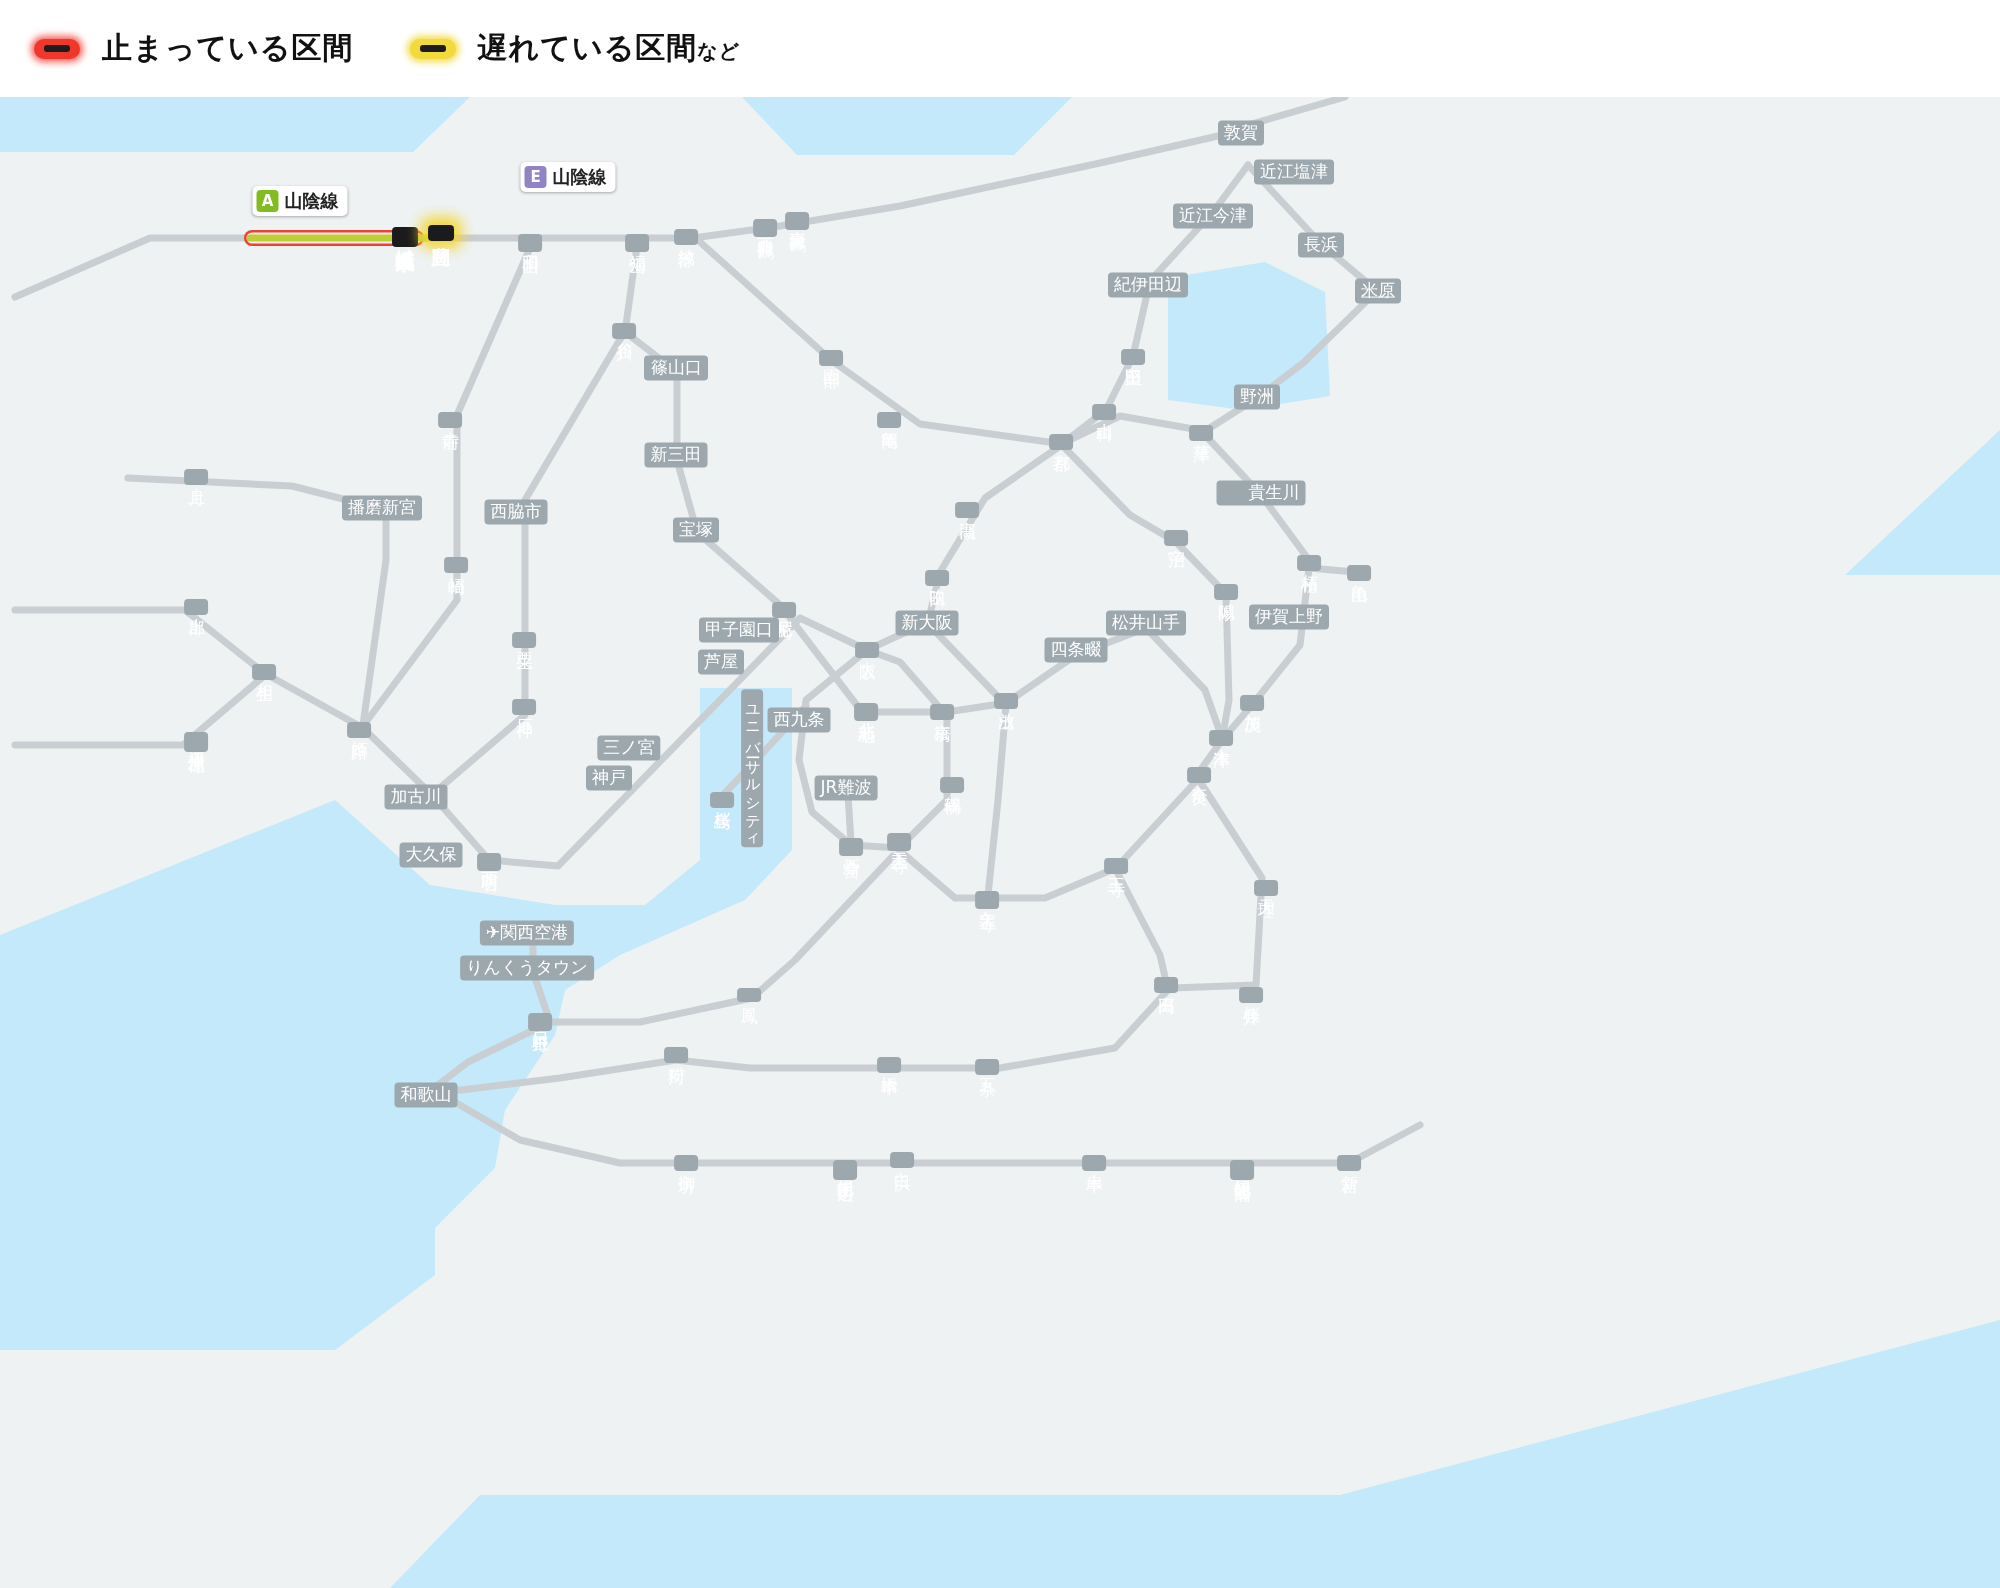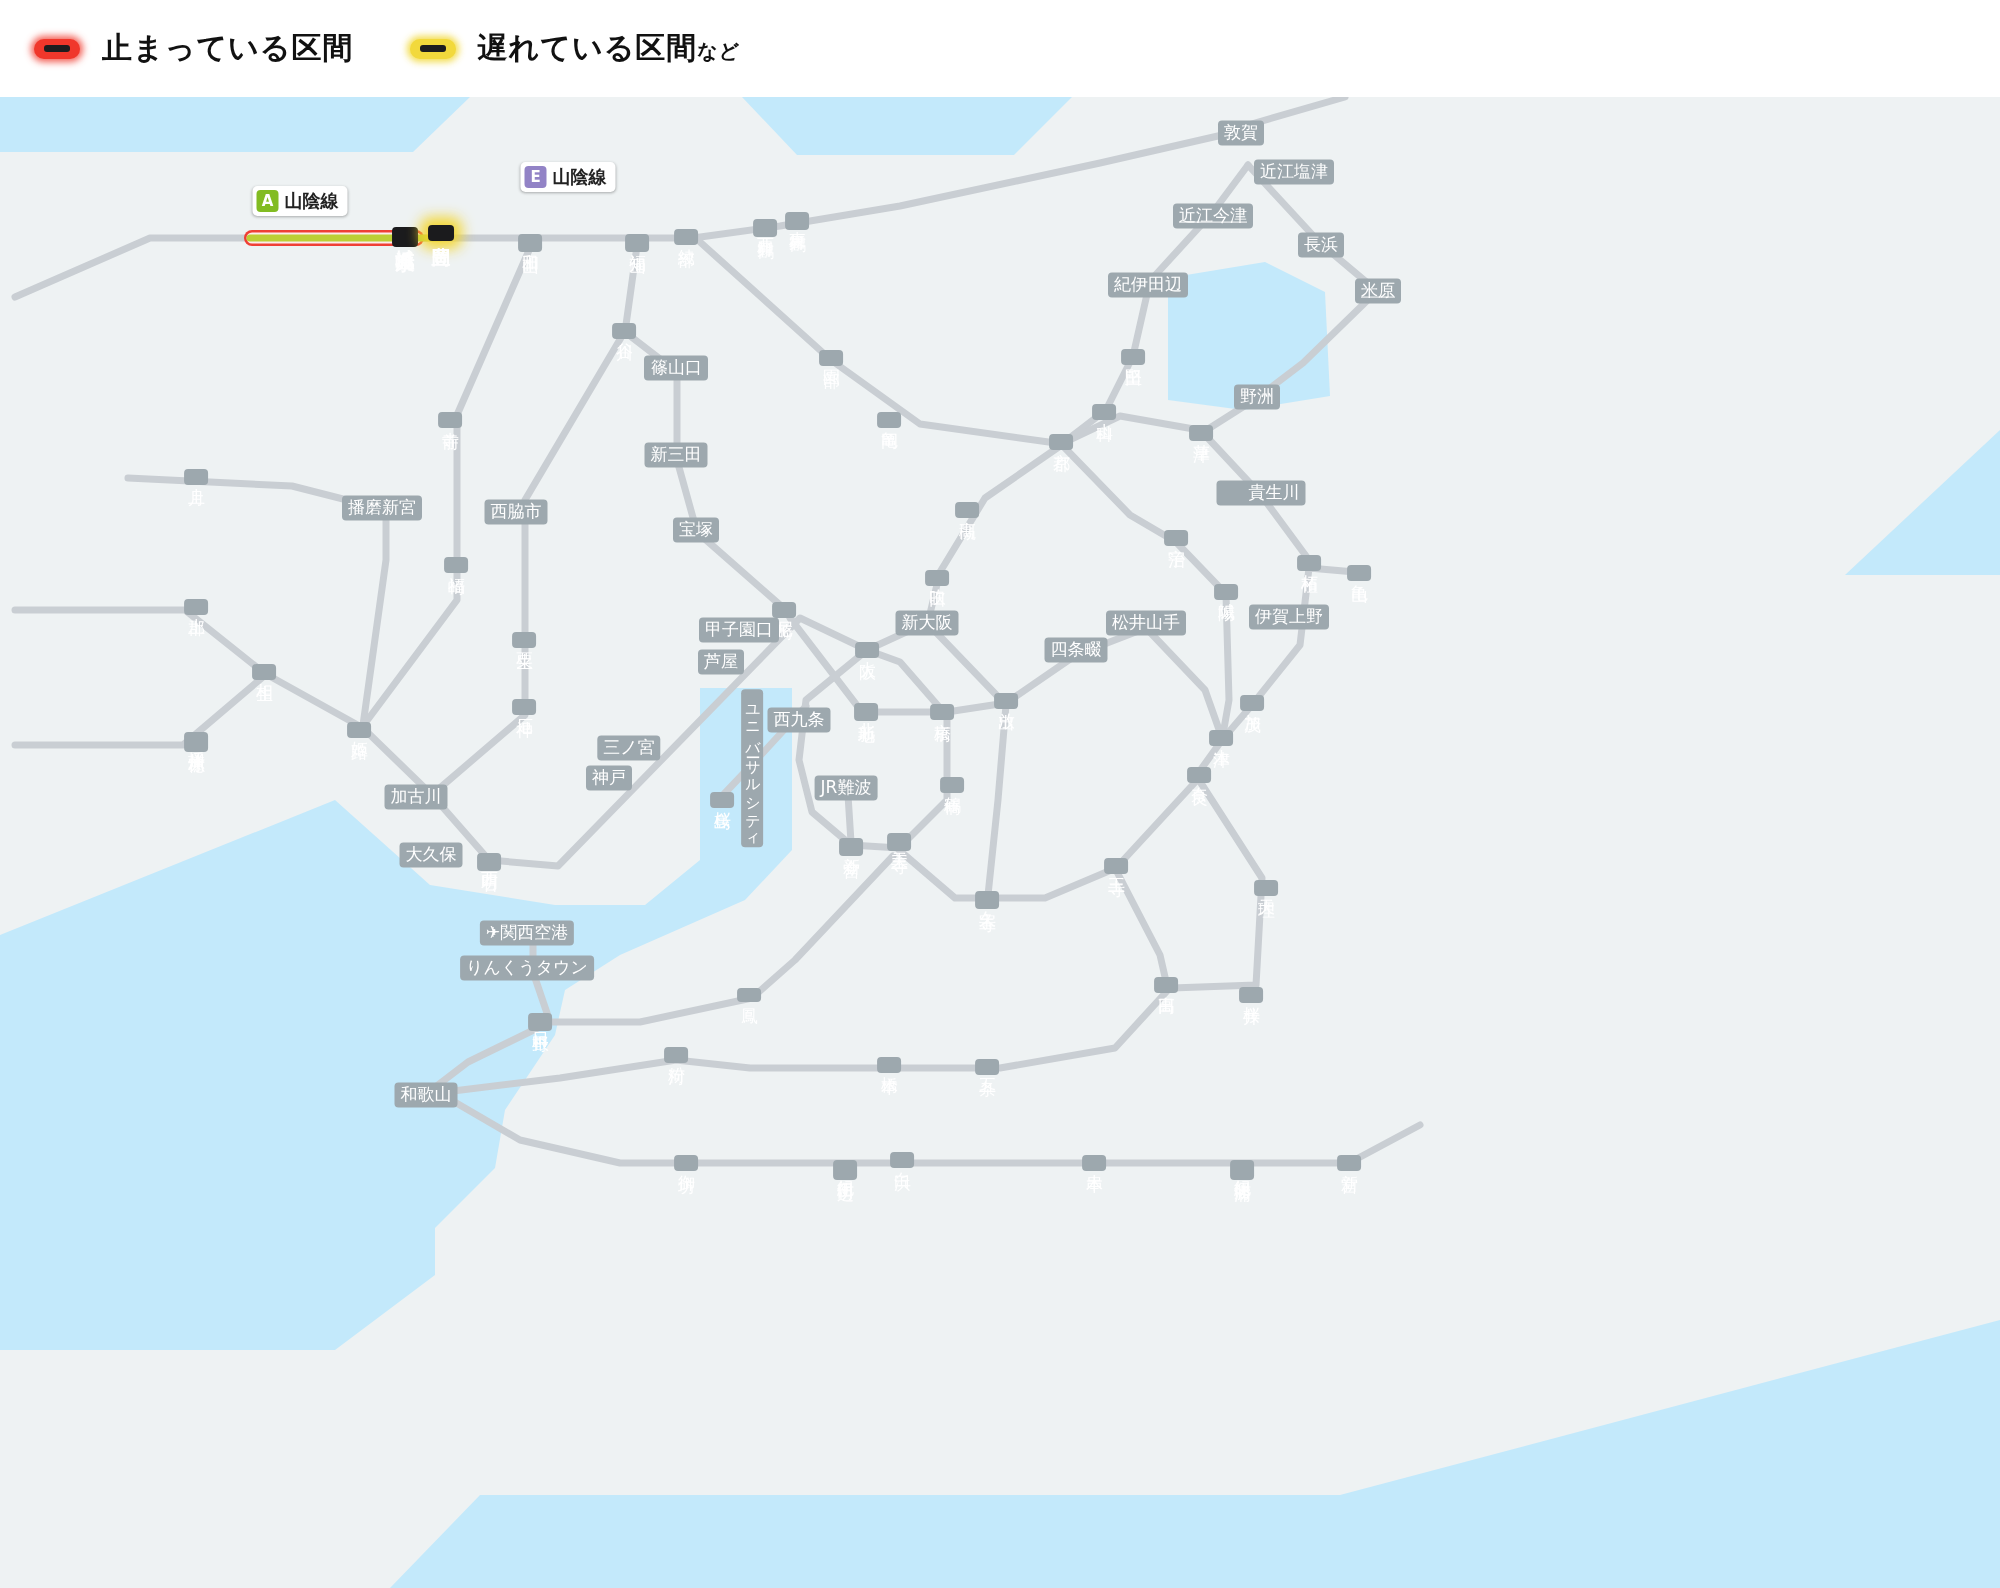--- a/index.html
+++ b/index.html
@@ -113,21 +113,21 @@
     </div>
     <div class="station v black" style="left: 405px; top: 237px;">城崎温泉</div>
     <div class="station v black glow" style="left: 441px; top: 233px;">豊岡</div>
     <div class="station v" style="left: 530px; top: 243px;">和田山</div>
     <div class="station v" style="left: 637px; top: 243px;">福知山</div>
     <div class="station v" style="left: 686px; top: 237px;">綾部</div>
     <div class="station v" style="left: 765px; top: 228px;">西舞鶴</div>
     <div class="station v" style="left: 797px; top: 221px;">東舞鶴</div>
     <div class="station h" style="left: 1241px; top: 133px;">敦賀</div>
     <div class="station h" style="left: 1254px; top: 172px; margin-left: 40px;">近江塩津</div>
-    <div class="station h" style="left: 1213px; top: 216px; text-decoration: underline;">近江今津</div>
+    <div class="station h" style="left: 1213px; top: 216px;">近江今津</div>
     <div class="station h" style="left: 1321px; top: 245px;">長浜</div>
     <div class="station h" style="left: 1378px; top: 291px; text-decoration: underline;">米原</div>
     <div class="station h" style="left: 1148px; top: 285px;">紀伊田辺</div>
     <div class="station v" style="left: 1133px; top: 357px;">堅田</div>
     <div class="station h" style="left: 1257px; top: 397px;">野洲</div>
     <div class="station v" style="left: 1201px; top: 433px;">草津</div>
     <div class="station v" style="left: 1104px; top: 412px;">山科</div>
     <div class="station v" style="left: 1061px; top: 442px;">京都</div>
     <div class="station v" style="left: 831px; top: 358px;">園部</div>
     <div class="station v" style="left: 889px; top: 420px;">亀岡</div>

